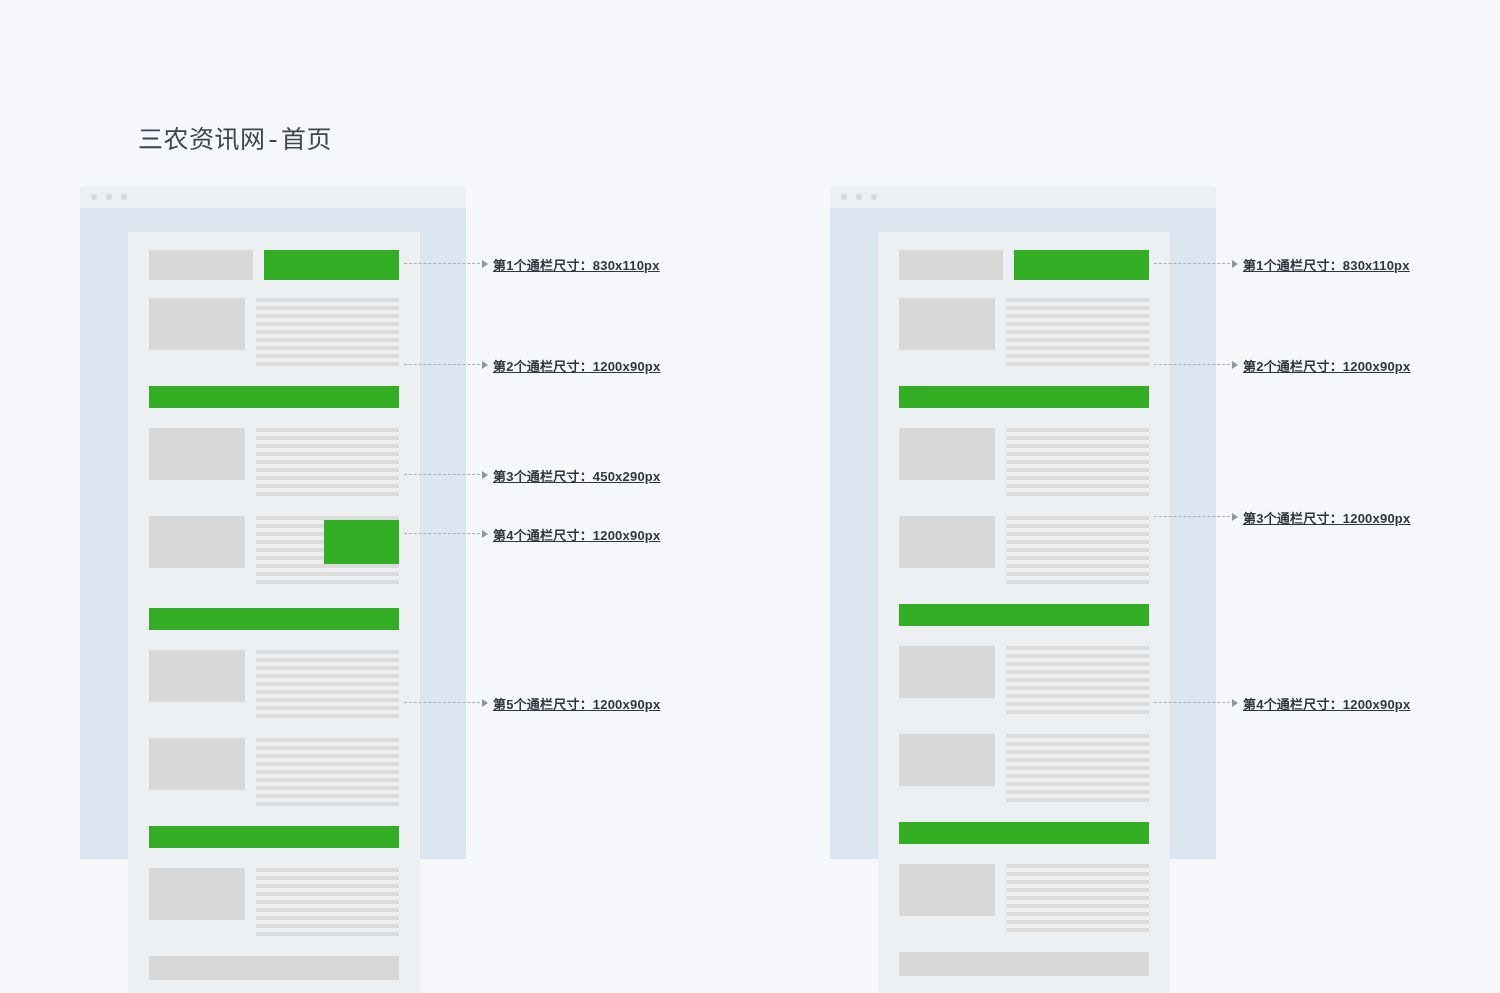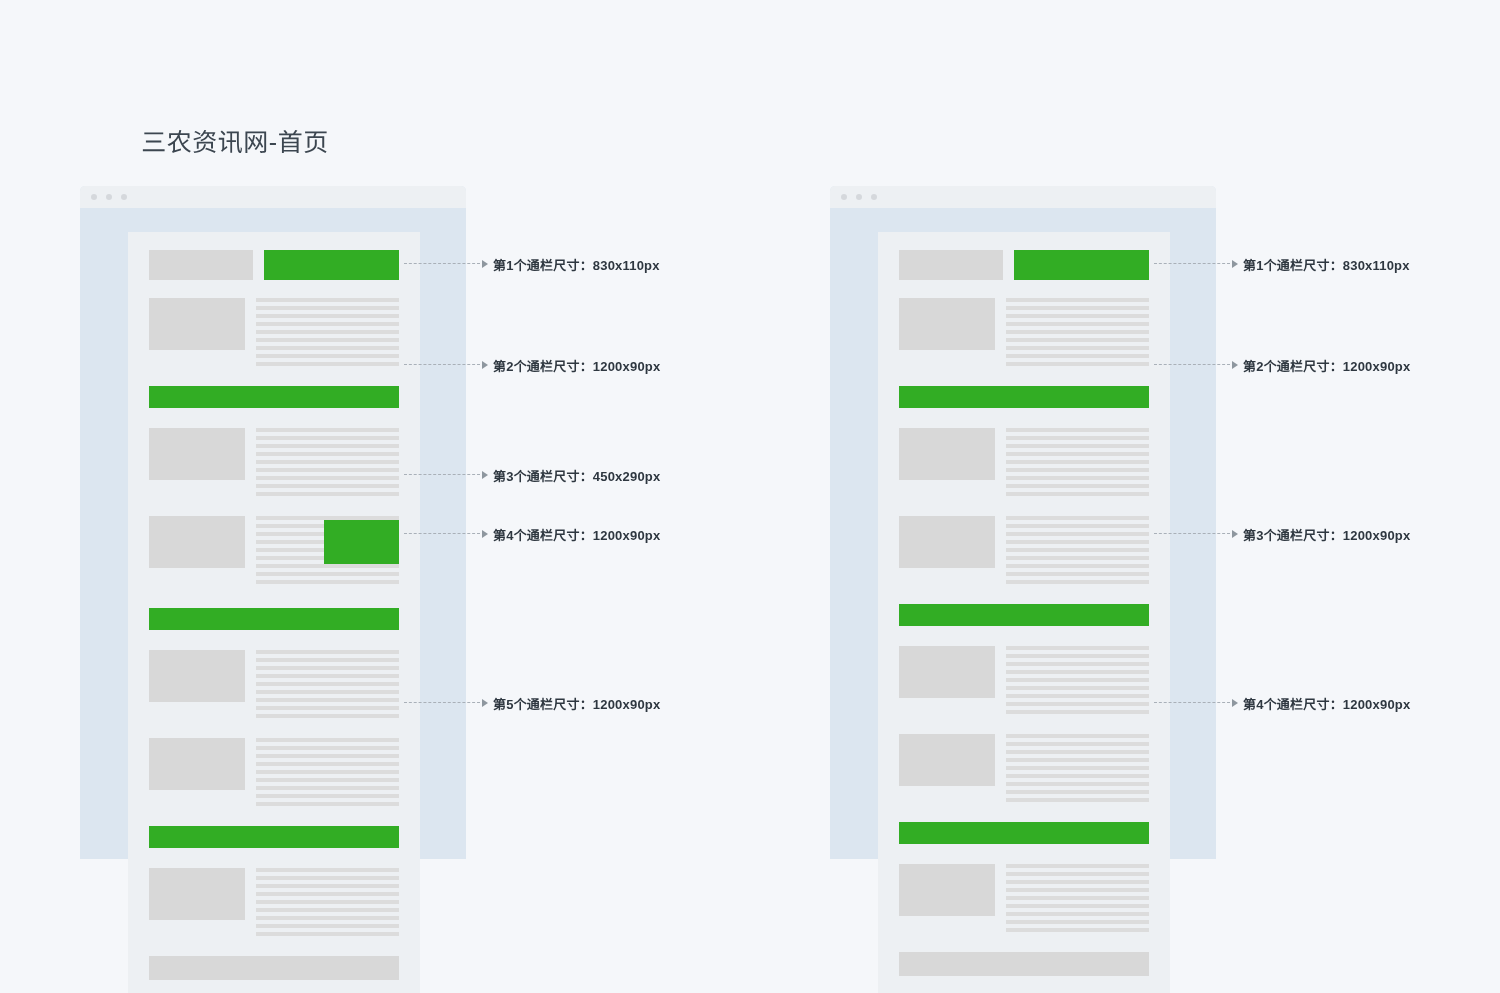--- a/index.html
+++ b/index.html
@@ -35,20 +35,21 @@
     position: absolute;
     top: 125px;
     left: 0;
     width: 470px;
     text-align: center;
     font-size: 25px;
     line-height: 34px;
     color: #3c4650;
     letter-spacing: 0.5px;
     white-space: nowrap;
+    font-family: Liberation Mono, monospace;
   }
 
   
   .browser {
     position: absolute;
     top: 186px;
     left: 80px;
     width: 386px;
     height: 673px;
     background: #dce6f0;
@@ -152,20 +153,21 @@
     border-bottom: 4px solid transparent;
     border-left: 6px solid #8e979f;
     margin-right: 5px;
     flex: 0 0 auto;
   }
   .anno-text {
     font-size: 13px;
     font-weight: bold;
     color: #2e3740;
     letter-spacing: 0.2px;
+    text-decoration: underline;
   }
 </style>
 </head>
 <body>
 
 <div class="stage">
 
   <section class="panel left">
 
     <div class="panel-title">三农资讯网-首页</div>
@@ -475,21 +477,21 @@
     <div class="anno" style="left:404px; top:255px;">
       <span class="leader"></span>
       <span class="arrow-head"></span>
       <span class="anno-text">第1个通栏尺寸：830x110px</span>
     </div>
     <div class="anno" style="left:404px; top:356px;">
       <span class="leader"></span>
       <span class="arrow-head"></span>
       <span class="anno-text">第2个通栏尺寸：1200x90px</span>
     </div>
-    <div class="anno" style="left:404px; top:525px;">
+    <div class="anno" style="left:404px; top:508px;">
       <span class="leader"></span>
       <span class="arrow-head"></span>
       <span class="anno-text">第3个通栏尺寸：1200x90px</span>
     </div>
     <div class="anno" style="left:404px; top:694px;">
       <span class="leader"></span>
       <span class="arrow-head"></span>
       <span class="anno-text">第4个通栏尺寸：1200x90px</span>
     </div>
 

